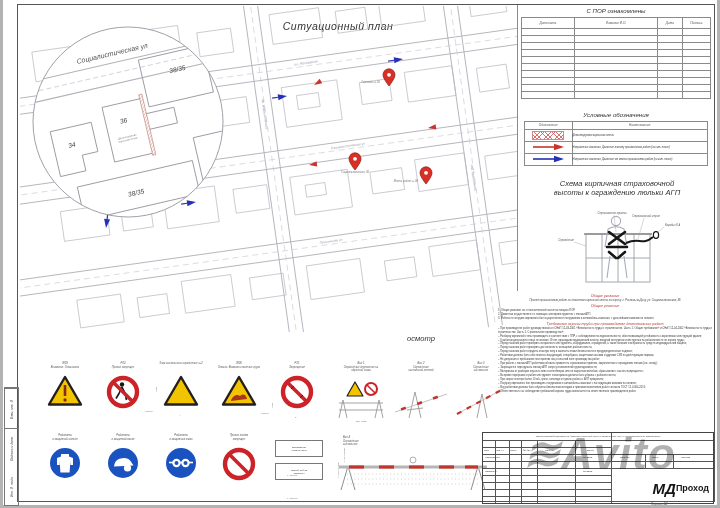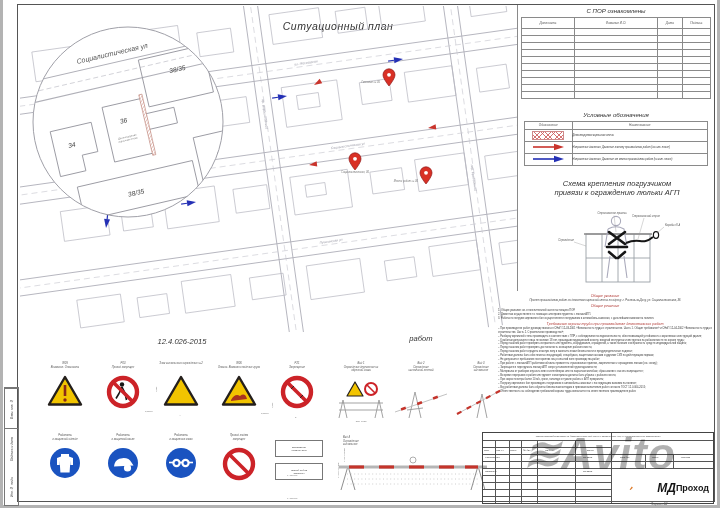--- a/index.html
+++ b/index.html
@@ -328,22 +328,22 @@
                   <path d="M33 4 L23 7.2 L23 .8 Z" fill="#2430b5"></path>
                 </svg>
               </td>
         <td class="legend-name">Направление движения. Движение от места производства работ (на сит. плане)</td>
       </tr>
     </tbody>
         </table>
   </div>
 
   <div class="abs c" style="left:517px;top:179px;width:194px;">
-    <div class="ttl-md">Схема крепления погрузчиком</div>
-    <div class="ttl-md">привязи к ограждению люльки АГП</div>
+    <div class="ttl-md">Схема кирпичная страховочной</div>
+    <div class="ttl-md">высоты к ограждению люльки АГП</div>
   </div>
   <svg class="abs" style="left:553px;top:206px;" width="124" height="84" viewBox="0 0 124 84">
 
     <g stroke="#9aa0a6" fill="none" stroke-width=".9">
       <rect x="30" y="28" width="64" height="48"></rect>
       <line x1="46" y1="28" x2="46" y2="76"></line>
           <line x1="62" y1="28" x2="62" y2="76"></line>
           <line x1="78" y1="28" x2="78" y2="76"></line>
       <line x1="30" y1="52" x2="94" y2="52"></line>
     </g>
@@ -402,21 +402,20 @@
           <div class="note-l">– Материалы от разборки опускать вниз в контейнерах или по закрытым желобам; сбрасывание с высоты запрещается;</div>
           <div class="note-l">– Во время перерывов в работе инструмент и материалы должны быть убраны с рабочего места;</div>
           <div class="note-l">– При скорости ветра более 10 м/с, грозе, гололеде и тумане работы с АГП прекратить;</div>
           <div class="note-l">– Погрузку кирпичного боя производить погрузчиком в автомобиль-самосвал с последующим вывозом на полигон;</div>
           <div class="note-l">– Все работники должны быть обучены безопасным методам и приемам выполнения работ согласно ГОСТ 12.0.004-2015;</div>
           <div class="note-l">– Ответственность за соблюдение требований охраны труда возлагается на ответственного производителя работ.</div>
         </div>
   </div>
 
   <div class="abs c" style="left:33px;top:337px;width:292px;">
-    <div class="ttl-md">12.4.026-2015</div>
   </div>
 
   <div class="abs" style="left:33px;top:362px;width:292px;display:flex;">
     <div class="sgn">
       <div class="lab">
             <div>W09</div>
             <div>Внимание. Опасность</div>
           </div>
       <svg width="36" height="32" viewBox="0 0 36 32">
         <path d="M18 2 L34 29.5 L2 29.5 Z" fill="#f2c400" stroke="#241f1c" stroke-width="2.4" stroke-linejoin="round"></path>
@@ -537,21 +536,21 @@
     <div class="board" style="margin-top:4px;">
       <div>Проход людям</div>
           <div>запрещен</div>
     </div>
     <div class="dim" style="left:12px;top:17px;position:relative;">а=280 мм</div>
   </div>
   <div class="dim" style="left:334px;top:478px;transform:rotate(-90deg);transform-origin:left top;">с=120–145 мм</div>
   <div class="dim" style="left:340px;top:462px;transform:rotate(-90deg);transform-origin:left top;">с=85–110 мм</div>
 
   <div class="abs c" style="left:327px;top:334px;width:182px;">
-    <div class="ttl-md">работ</div>
+    <div class="ttl-md">осмотр</div>
   </div>
 
   <div class="abs" style="left:328px;top:362px;width:182px;display:flex;">
     <div class="viewblk">
       <div class="lab">
             <div>Вид 1</div>
             <div>Ограждение деревянное из</div>
             <div>обрезной доски</div>
           </div>
       <svg width="56" height="46" viewBox="0 0 56 46">
@@ -662,21 +661,21 @@
 
     <div class="stamp-t" style="left:137px;top:22.5px;">Стадия</div>
     <div class="stamp-t" style="left:169px;top:22.5px;">Лист</div>
     <div class="stamp-t" style="left:198px;top:22.5px;">Листов</div>
 
     <div class="abs" style="left:146px;top:46px;width:80px;height:18px;display:flex;align-items:center;justify-content:flex-end;">
       <svg width="12" height="12" viewBox="0 0 12 12">
         <path d="M2 10 L8 2 L11 5 L5 11 Z" fill="#e07b28"></path>
             <path d="M2 10 L3.5 11.5 L5 11 Z" fill="#5a3414"></path>
       </svg>
-      <span style="font-size:12px;font-weight:bold;font-style:italic;color:#151515;padding-left:24px;">МД</span>
+      <span style="font-size:15px;font-weight:bold;font-style:italic;color:#151515;padding-left:24px;">МД</span>
       <span style="font-size:9px;font-weight:bold;color:#151515;">Проход</span>
     </div>
   </div>
   <div class="abs" style="left:648px;top:502px;font-size:3px;color:#555;font-style:italic;">Формат А2</div>
 
   <div class="wm" style="left:520px;top:428px;">
     <span>≋</span><span>Avito</span>
   </div>
 
  </div>

